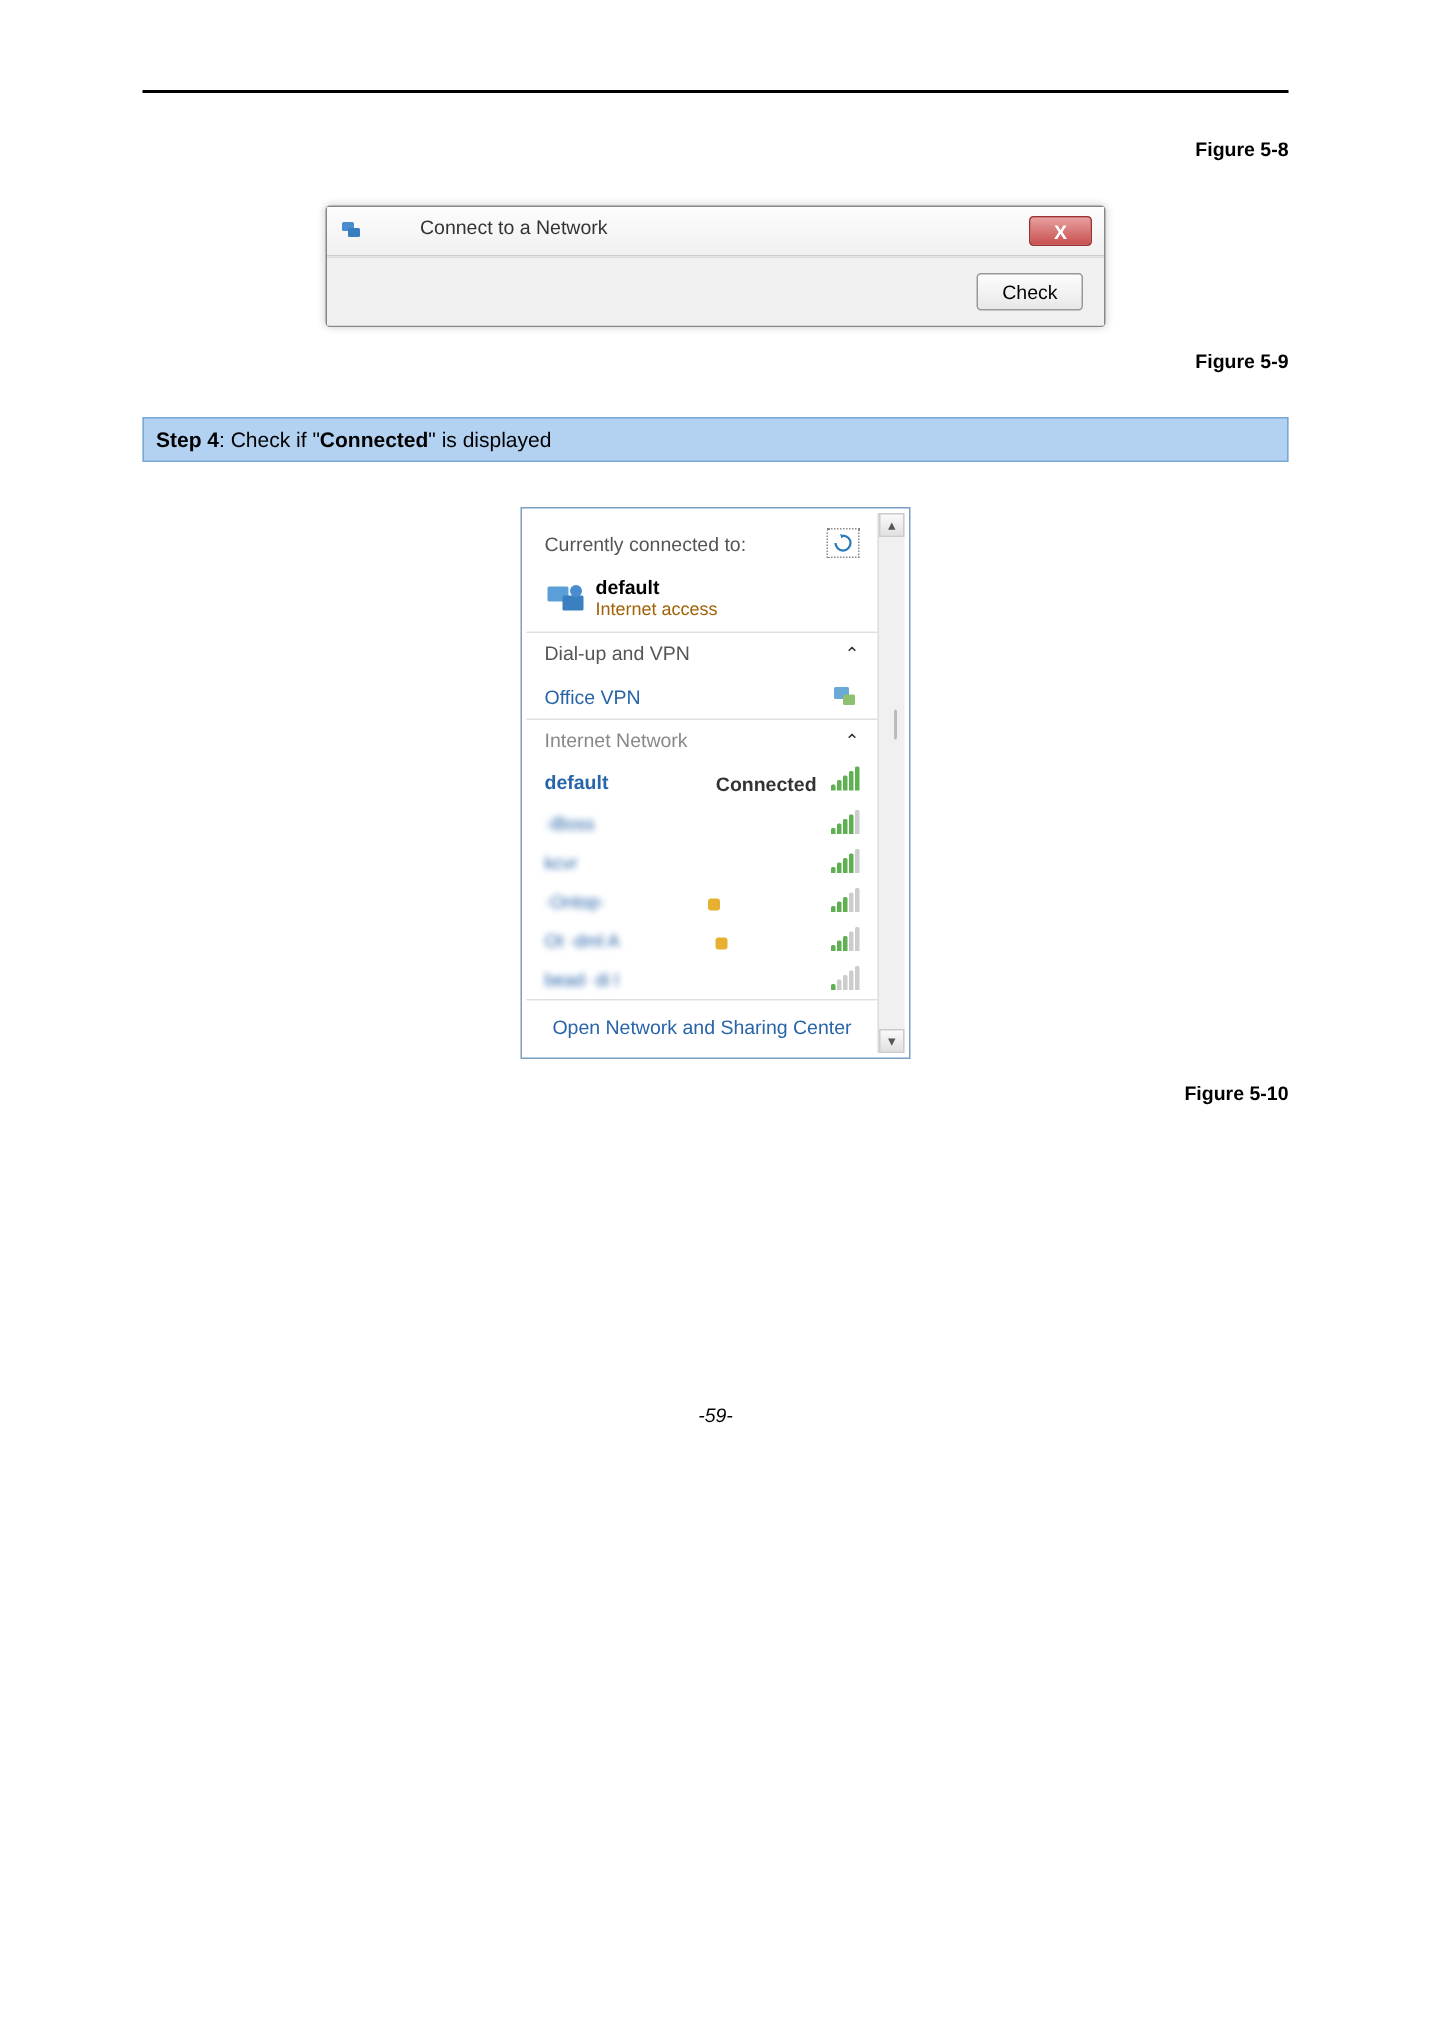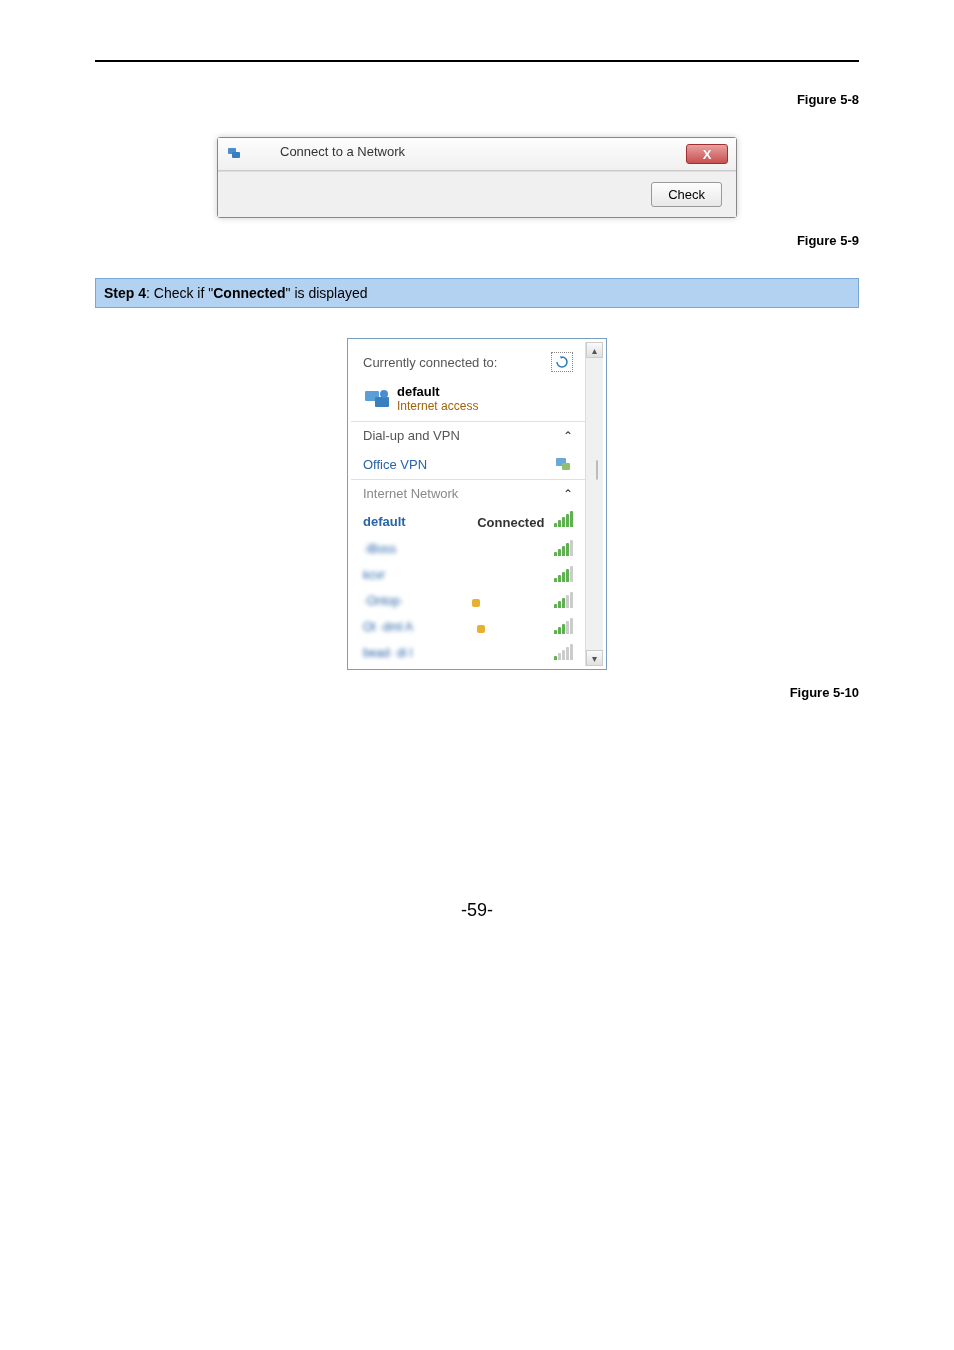--- a/index.html
+++ b/index.html
@@ -196,22 +196,23 @@
     }
     .open-link {
       text-align: center;
       padding: 10px;
       border-top: 1px solid #e0e0e0;
       font-size: 13px;
     }
     .open-link a { color: #2864a8; text-decoration: none; }
     .page-num {
       text-align: center;
-      font-size: 18px;
+      font-size: 13px;
       margin-top: 200px;
+      font-style: italic;
     }
   </style>
 </head>
 <body>
 
 <div class="divider"></div>
 
 <div class="figure-caption">Figure 5-8</div>
 
 <div class="dialog1">
@@ -352,20 +353,23 @@
       <span class="label blurred">bead· di l</span>
       <span class="signal s1">
           <span></span>
           <span></span>
           <span></span>
           <span></span>
           <span></span>
         </span>
     </div>
 
+    <div class="open-link">
+      <a>Open Network and Sharing Center</a>
+    </div>
 
   </div>
   <div class="scrollbar">
     <div class="up">▴</div>
     <div class="track">
       <div class="thumb"></div>
     </div>
     <div class="down">▾</div>
   </div>
 </div>

